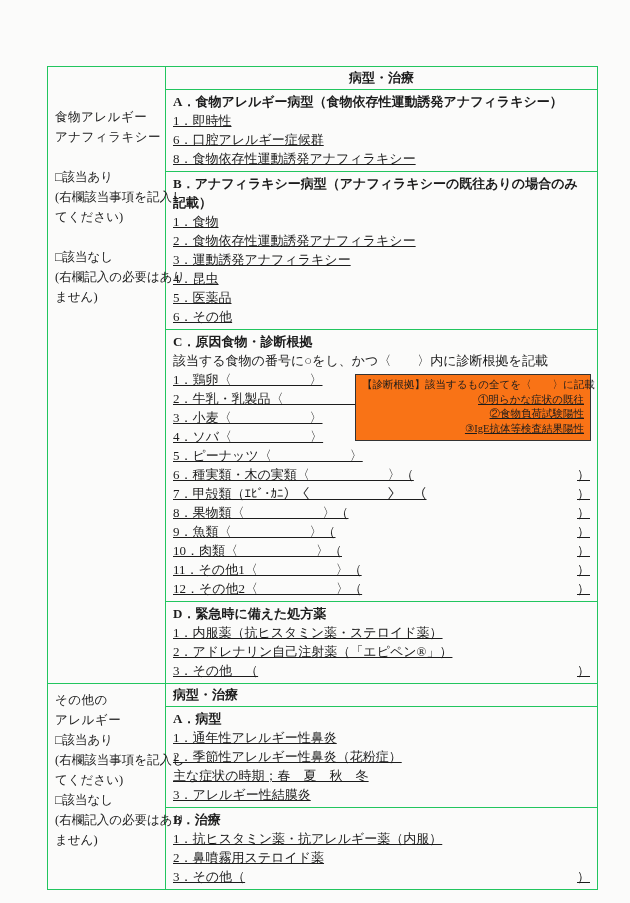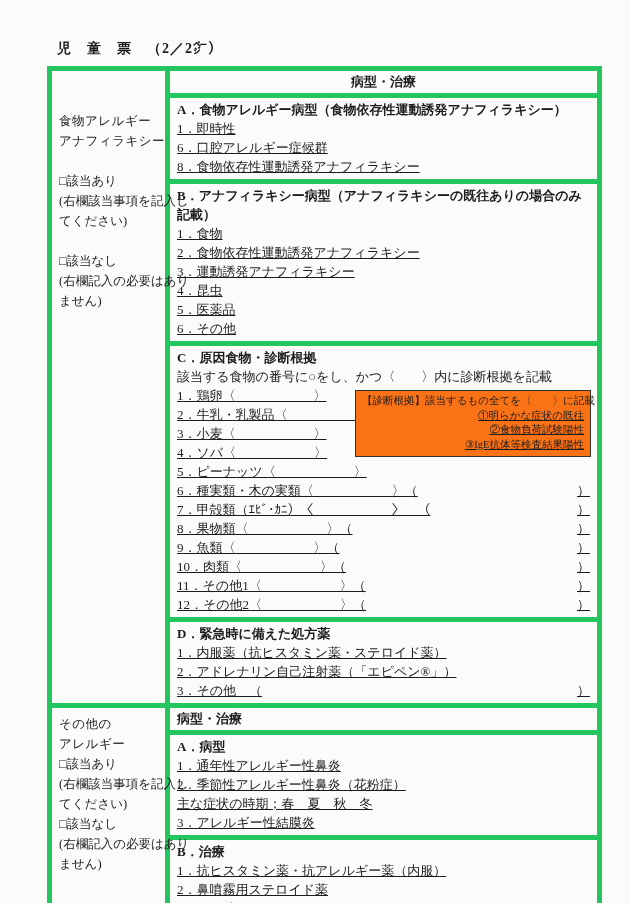--- a/index.html
+++ b/index.html
@@ -20,21 +20,21 @@
 
   table.form {
     position:absolute; left:47px; top:66px;
     width:550px;
     border-collapse:collapse; table-layout:fixed;
     font-size:13px;
   }
   col.c1 { width:118px; }
   col.c2 { width:432px; }
   td {
-    border:5px solid #22c55e;
+    border:1px solid #22c55e;
     vertical-align:top;
     padding:2px 7px 3px 7px;
   }
 
   .col-header { font-weight:bold; height:17px; line-height:17px; }
   .col-header.center { text-align:center; }
   .col-header.left { text-align:left; }
 
   .left-cell { font-size:12.5px; }
   .left-cell .line { line-height:20px; white-space:pre; }
@@ -57,21 +57,20 @@
     box-sizing:border-box;
   }
   .diag-box .box-title { white-space:pre; }
   .diag-box .line { line-height:14.5px;text-align:right; }
 </style>
 </head>
 <body>
 
 <div class="page">
 
-  <div class="doc-title">児　童　票　（2／2㌻）</div>
 
   <table class="form">
     <colgroup>
         <col class="c1">
         <col class="c2">
       </colgroup>
     <tbody>
 
       <tr>
         <td class="left-cell pad-big" rowspan="5">

